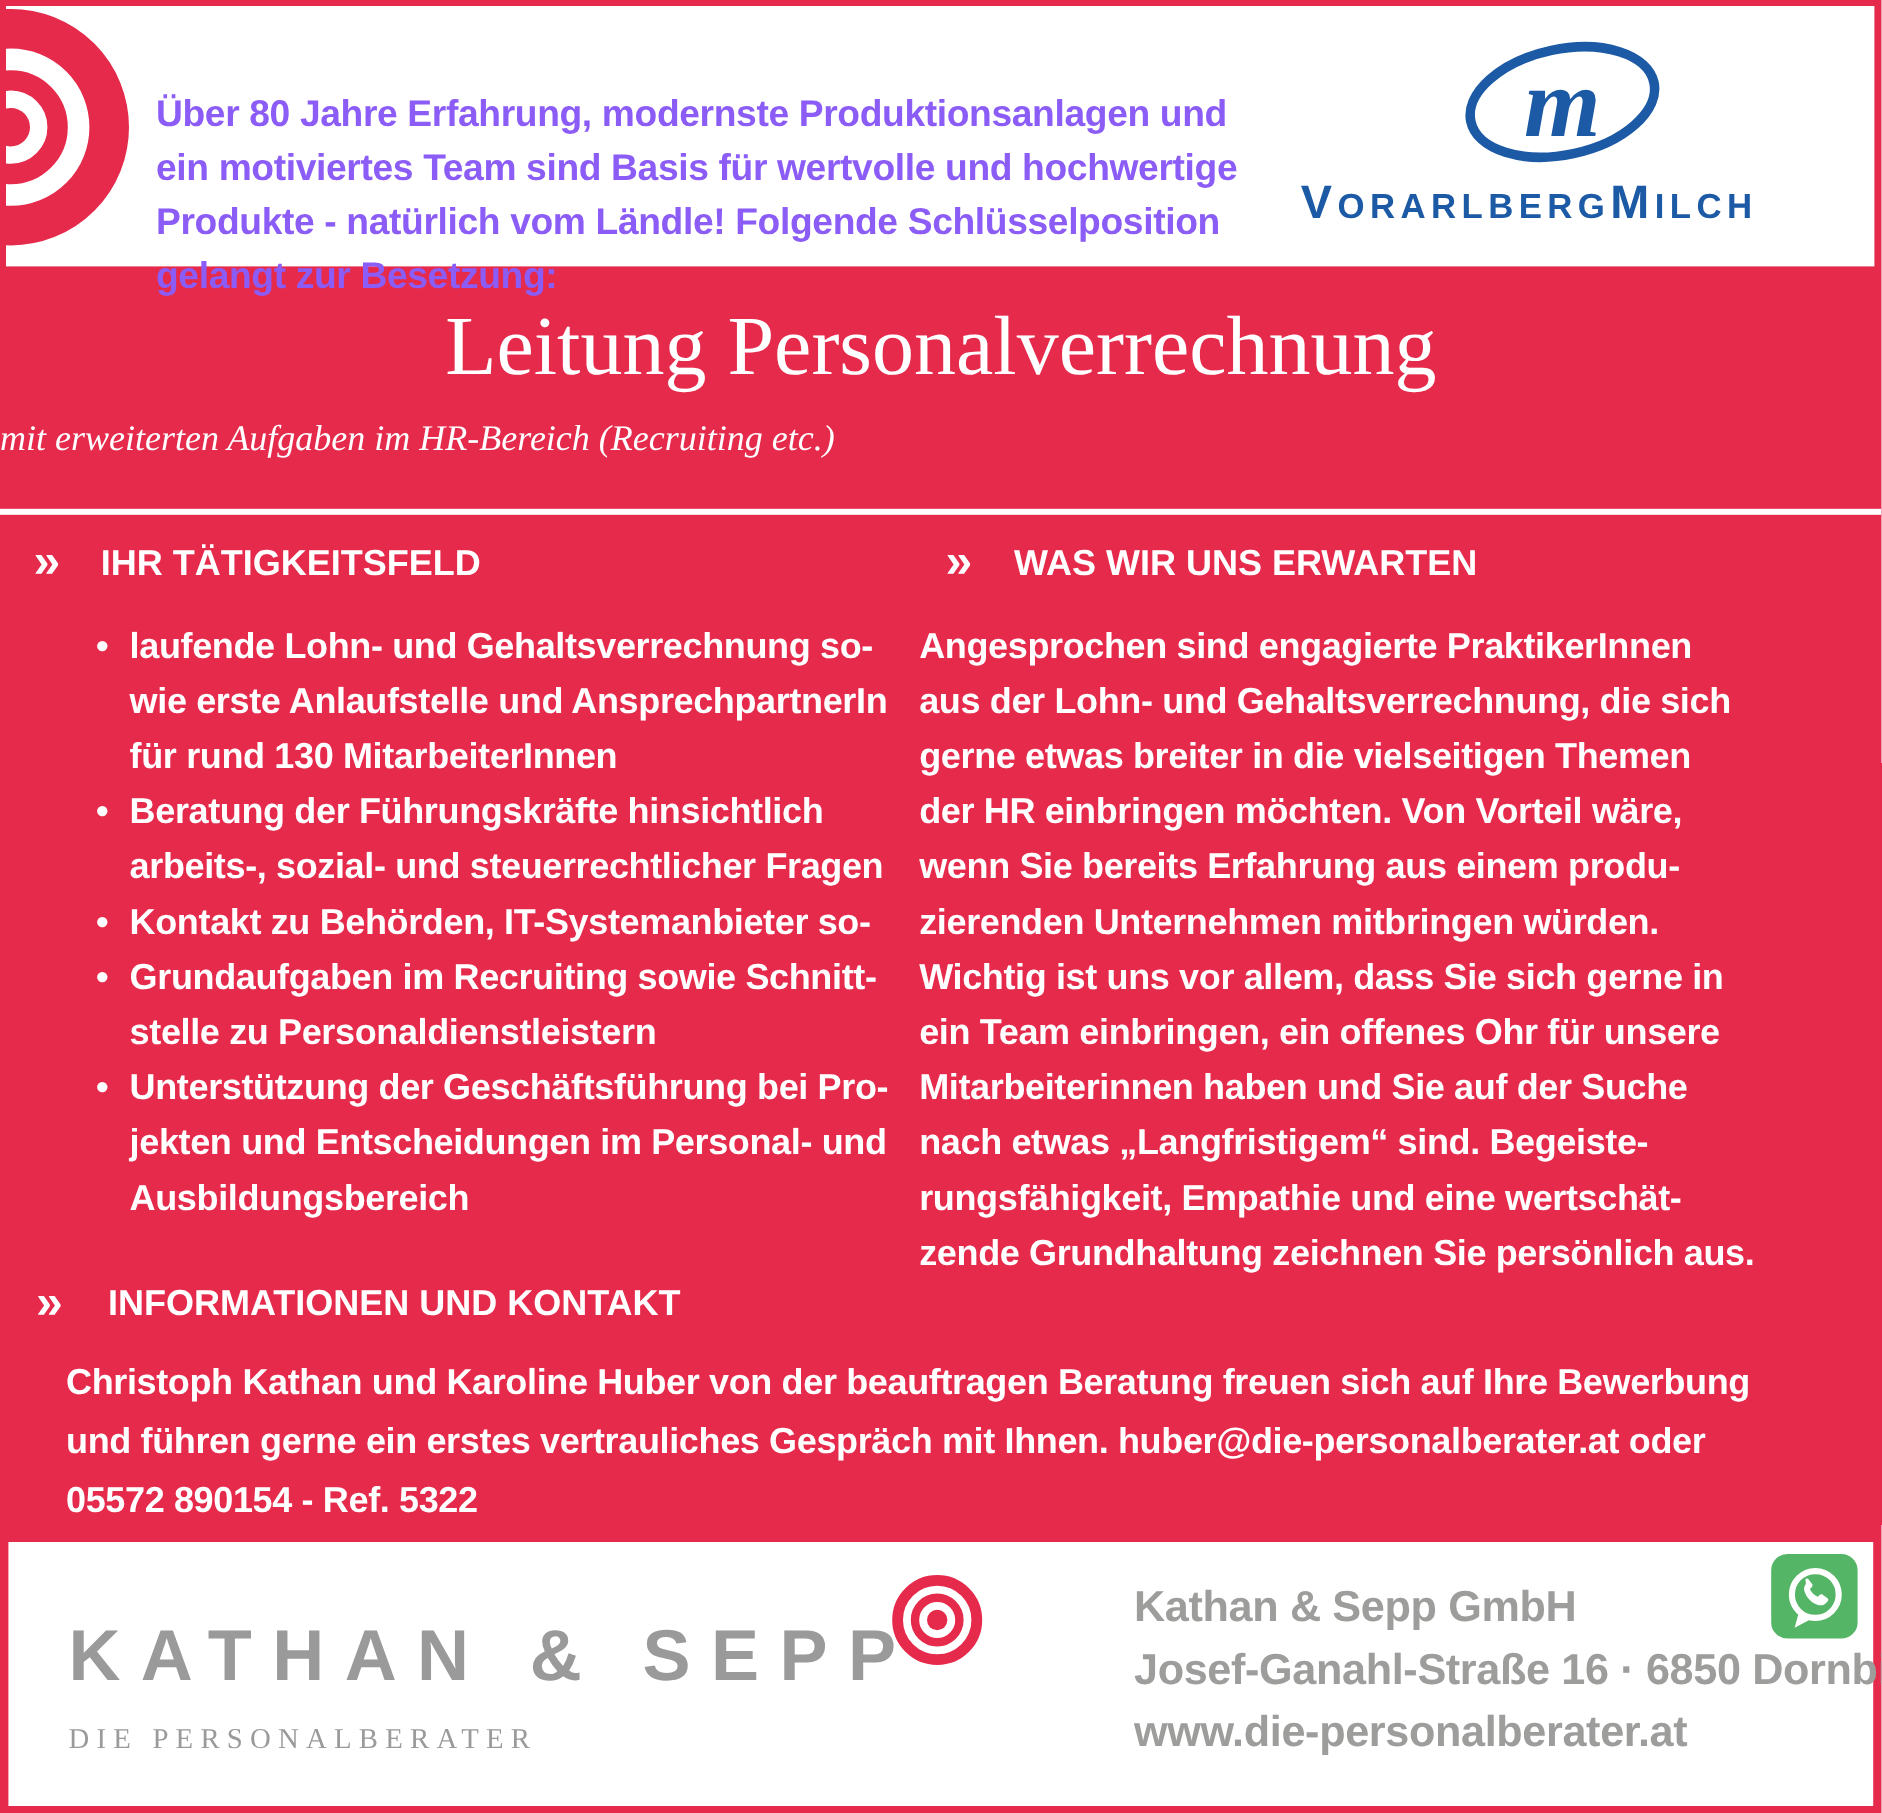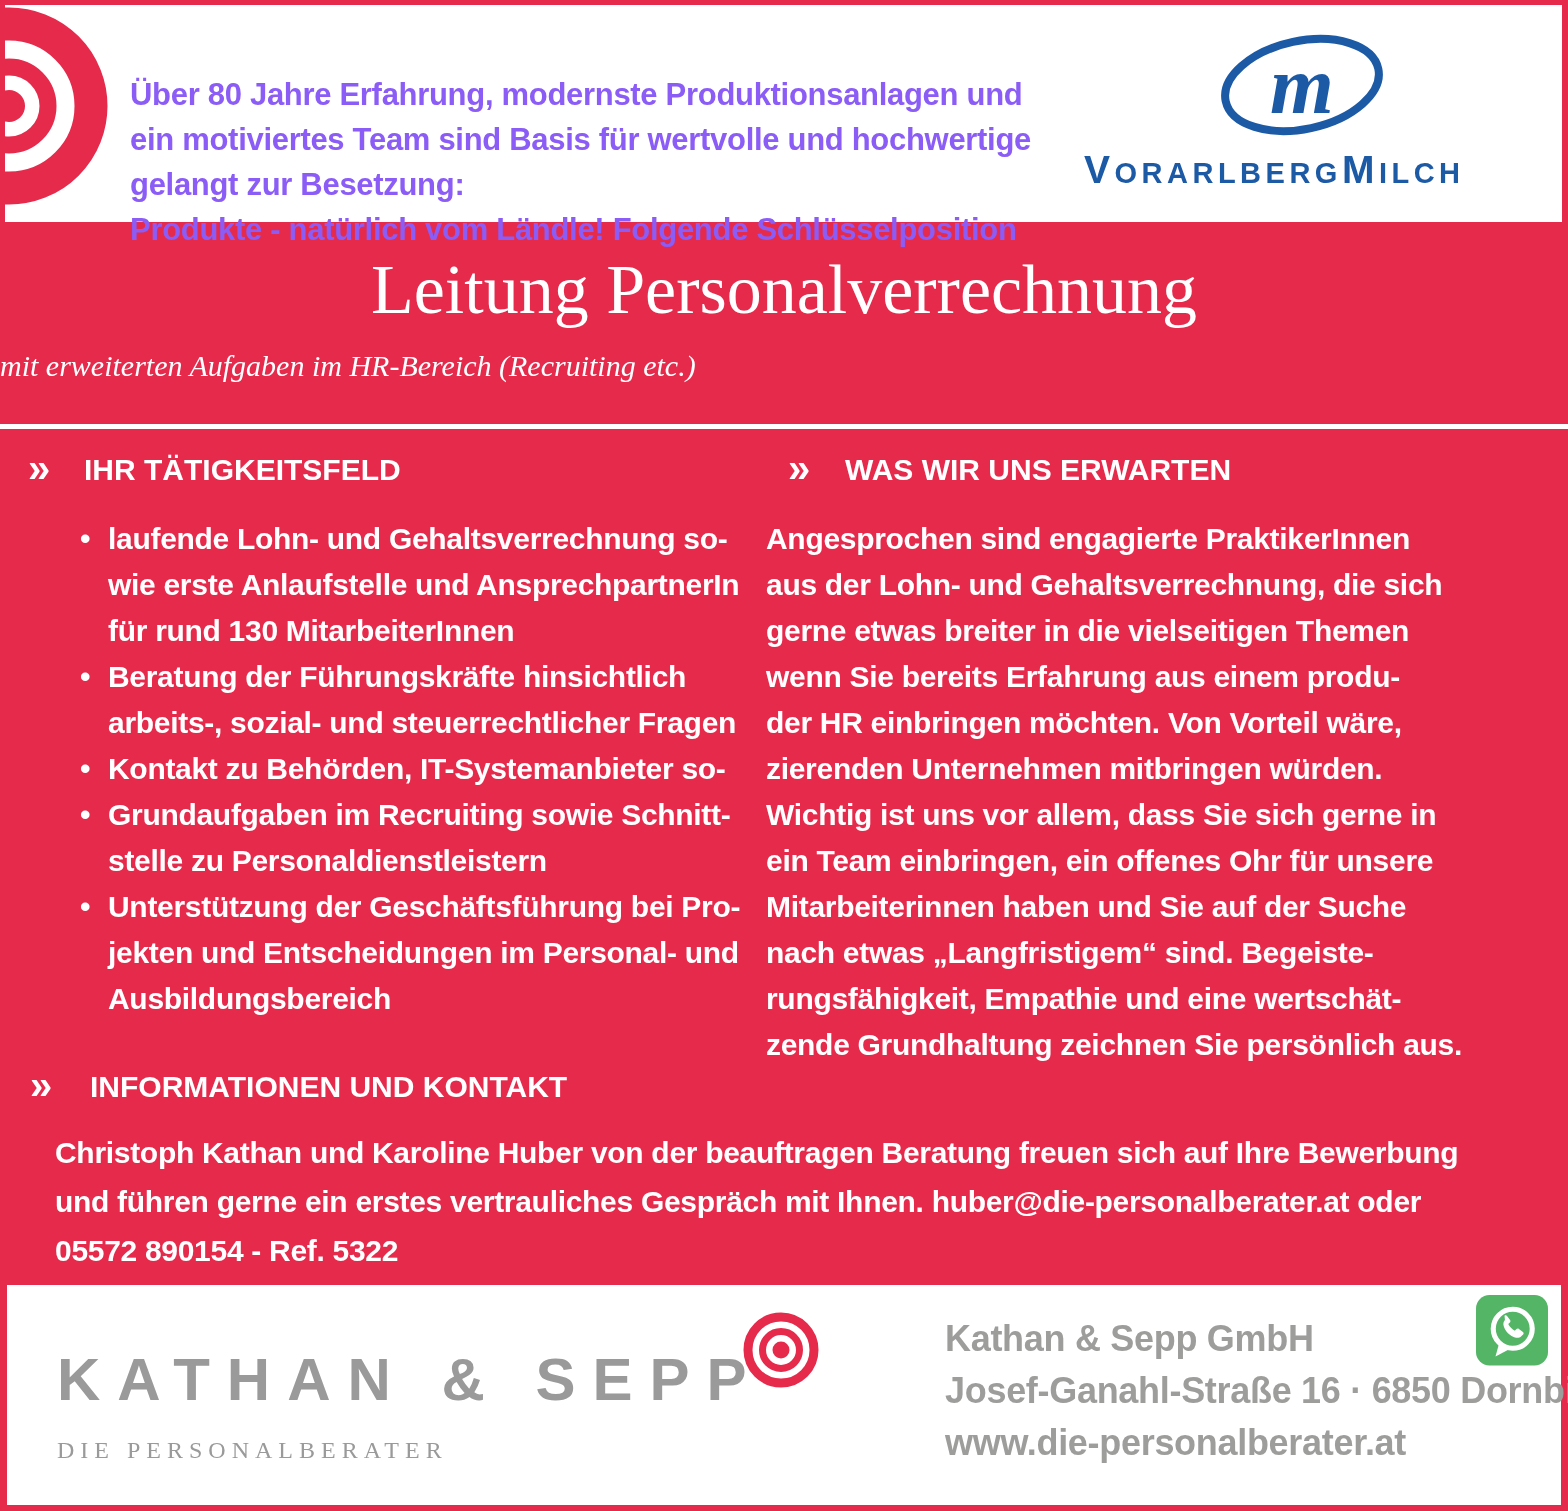--- a/index.html
+++ b/index.html
@@ -99,23 +99,23 @@
       <circle cx="4" cy="101" r="39" fill="none" stroke="#E62A4C" stroke-width="17"></circle>
       <circle cx="4" cy="101" r="16" fill="#E62A4C"></circle>
     </svg>
 
     <div class="intro">
 
         <div class="pline">Über 80 Jahre Erfahrung, modernste Produktionsanlagen und</div>
 
         <div class="pline">ein motiviertes Team sind Basis für wertvolle und hochwertige</div>
 
+        <div class="pline">Produkte - natürlich vom Ländle! Folgende Schlüsselposition</div>
+
         <div class="pline">gelangt zur Besetzung:</div>
-
-        <div class="pline">Produkte - natürlich vom Ländle! Folgende Schlüsselposition</div>
       </div>
 
     <div class="brand">
       <svg class="brand-mark" width="180" height="120" viewBox="0 0 180 120" aria-hidden="true">
         <ellipse cx="90" cy="58" rx="78" ry="44" fill="none" stroke="#1C5AA5" stroke-width="8" transform="rotate(-12 90 58)"></ellipse>
         <text x="90" y="86" text-anchor="middle" fill="#1C5AA5" font-family="Liberation Serif, serif" font-style="italic" font-weight="bold" font-size="82">m</text>
       </svg>
       <div class="brand-word">
         <span class="big">V</span>
           <span class="small">ORARLBERG</span>
@@ -198,23 +198,23 @@
   <div class="sec-head" id="head-right">WAS WIR UNS ERWARTEN</div>
 
   <div class="para" id="para-right">
 
       <div class="pline">Angesprochen sind engagierte PraktikerInnen</div>
 
       <div class="pline">aus der Lohn- und Gehaltsverrechnung, die sich</div>
 
       <div class="pline">gerne etwas breiter in die vielseitigen Themen</div>
 
+      <div class="pline">der HR einbringen möchten. Von Vorteil wäre,</div>
+
       <div class="pline">wenn Sie bereits Erfahrung aus einem produ-</div>
-
-      <div class="pline">der HR einbringen möchten. Von Vorteil wäre,</div>
 
       <div class="pline">zierenden Unternehmen mitbringen würden.</div>
 
       <div class="pline">Wichtig ist uns vor allem, dass Sie sich gerne in</div>
 
       <div class="pline">ein Team einbringen, ein offenes Ohr für unsere</div>
 
       <div class="pline">Mitarbeiterinnen haben und Sie auf der Suche</div>
 
       <div class="pline">nach etwas „Langfristigem“ sind. Begeiste-</div>

